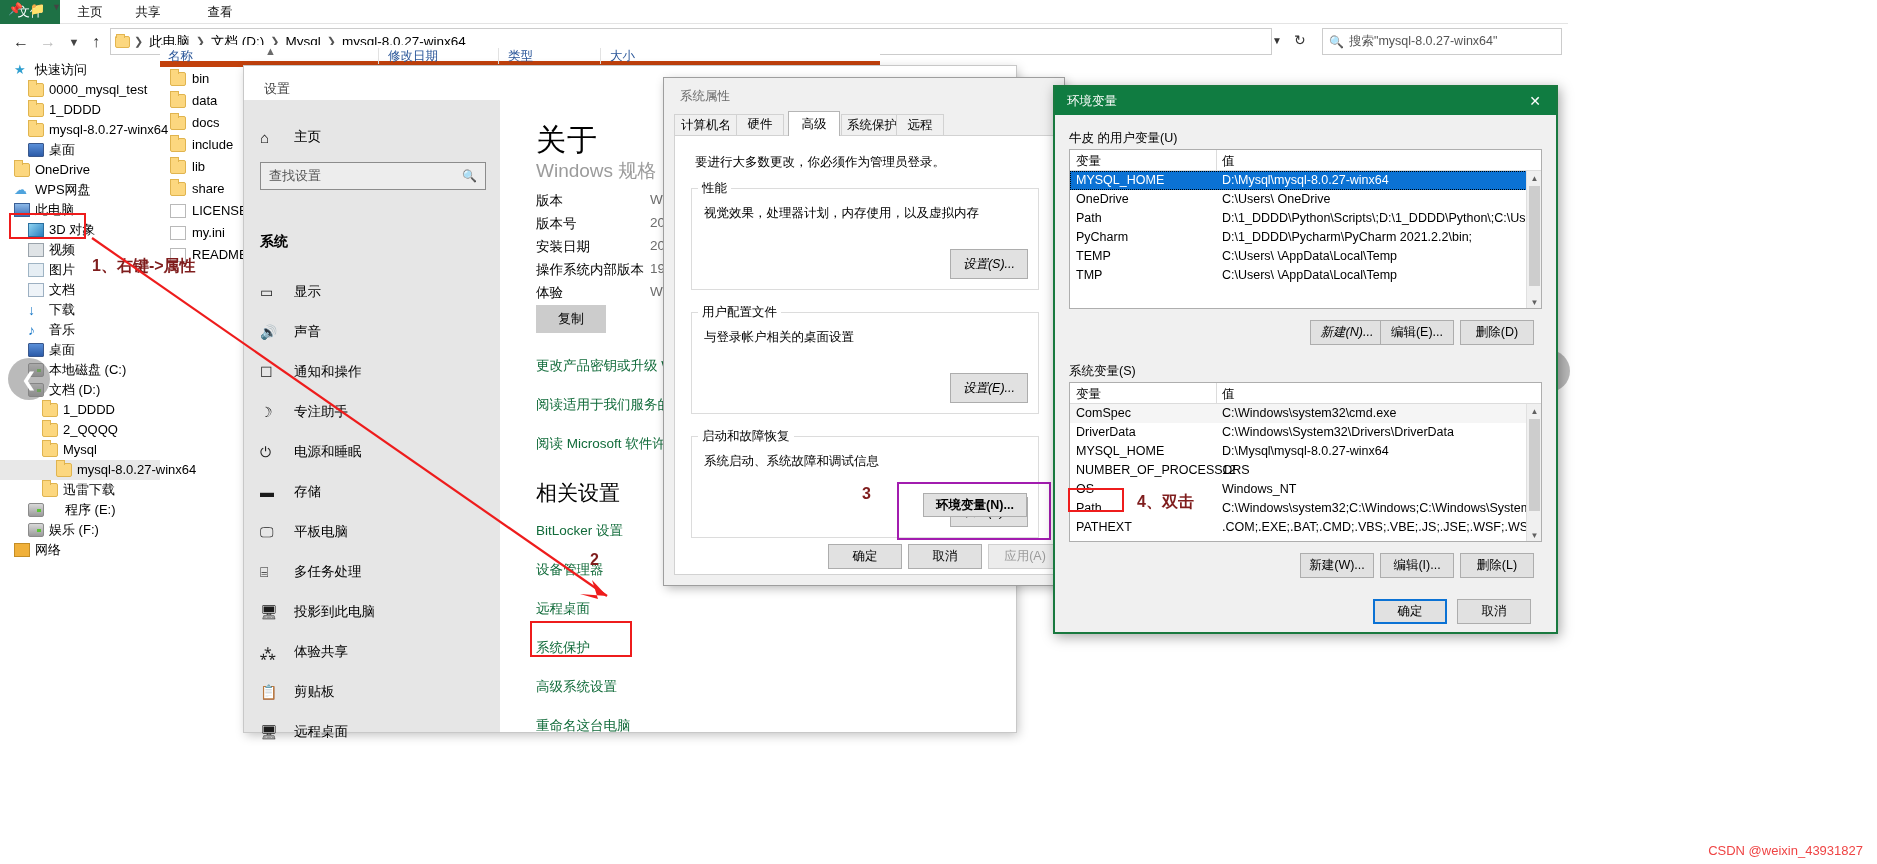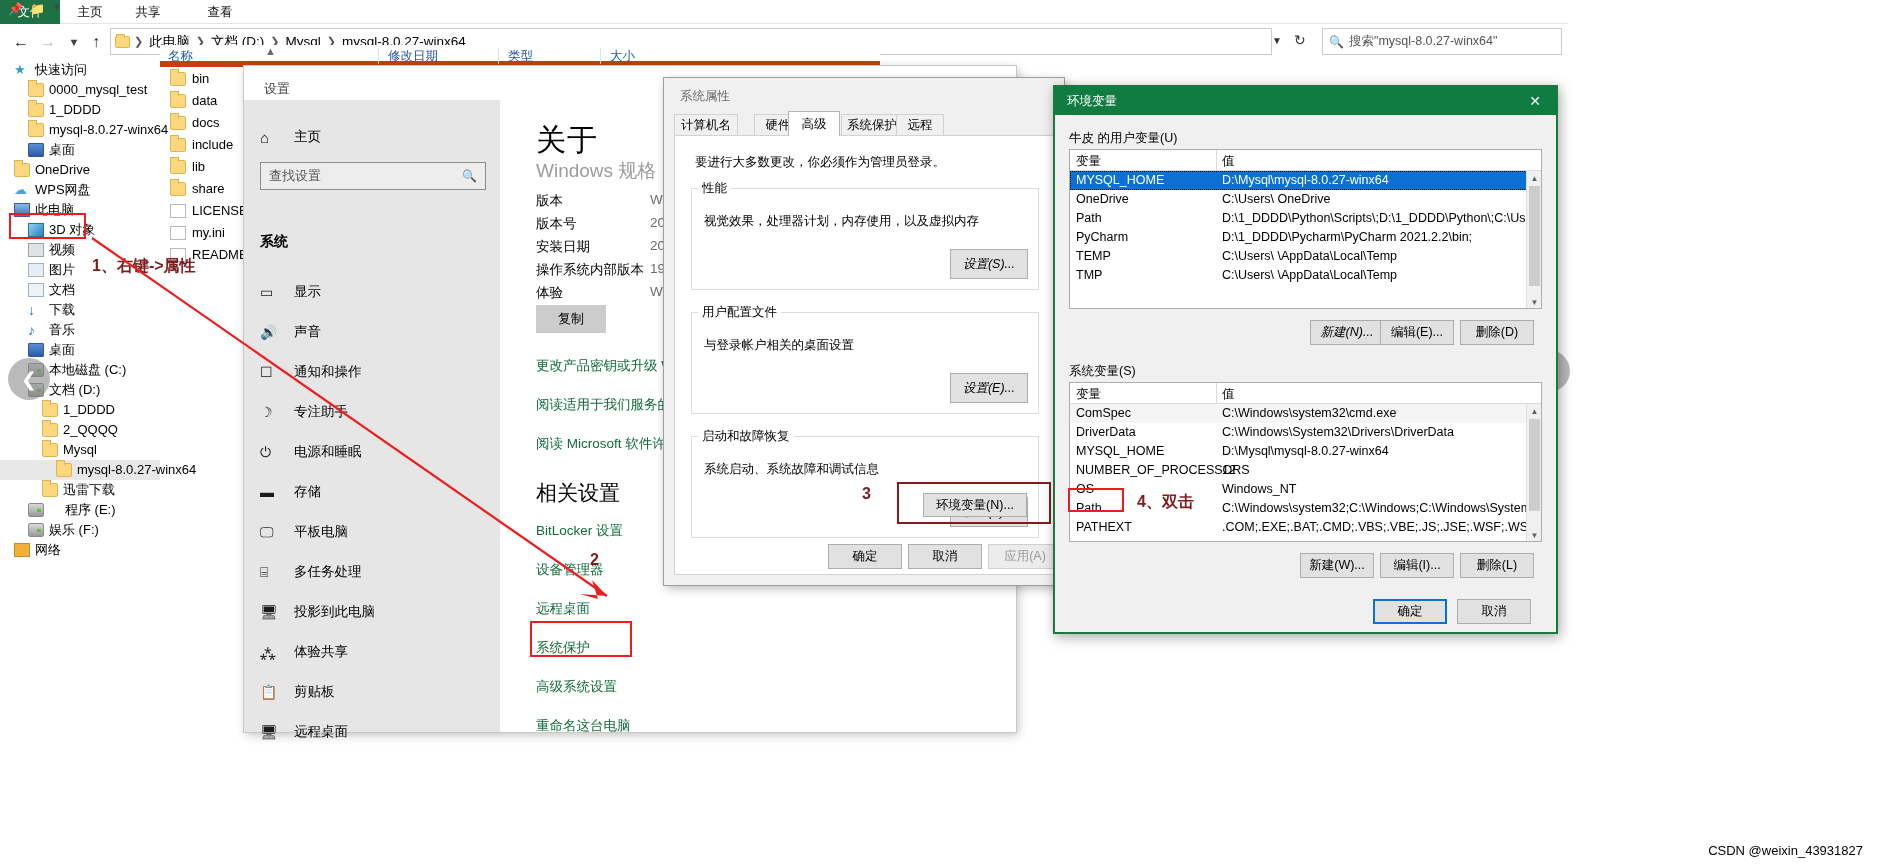--- a/index.html
+++ b/index.html
@@ -125,24 +125,24 @@
               box-shadow:0 0 0 1px #9e9e9e, 2px 3px 10px rgba(0,0,0,.3); }
   #sp-title { position:absolute; left:16px; top:10px; font-size:12.5px; color:#6a6a6a; }
   #sp-tabs { position:absolute; left:10px; top:36px; width:380px; height:22px; }
   .sptab { position:absolute; top:0; height:22px; line-height:21px; font-size:12.5px; text-align:center;
            background:#f0f0f0; border:1px solid #d2d2d2; border-bottom:none; }
   .sptab.active { background:#fff; top:-3px; height:25px; line-height:25px; border-color:#b5b5b5; z-index:2; }
   #sp-body { position:absolute; left:10px; top:57px; width:380px; height:440px; background:#fff; border:1px solid #d2d2d2; }
   #sp-note { position:absolute; left:20px; top:18px; font-size:12.5px; }
   fieldset.grp { position:absolute; border:1px solid #dcdcdc; margin:0; padding:0; }
   fieldset.grp legend { font-size:12.5px; padding:0 4px; margin-left:6px; }
-  .grp-desc { position:absolute; left:12px; top:16px; font-size:12.5px; }
+  .grp-desc { position:absolute; left:12px; top:8px; font-size:12.5px; }
   .gbtn { position:absolute; height:30px; width:78px; background:#e1e1e1; border:1px solid #adadad;
           font-size:12.5px; display:flex; align-items:center; justify-content:center;font-style:italic; }
-  #env-btn-wrap { position:absolute; left:233px; top:404px; width:154px; height:42px; border:2px solid #7f1d1d; }
+  #env-btn-wrap { position:absolute; left:233px; top:404px; width:154px; height:58px; border:2px solid #a21caf;font-weight:bold; }
   #env-btn { position:absolute; left:24px; top:9px; width:104px; height:24px; background:#e1e1e1; border:1px solid #adadad;
              font-size:12.5px; display:flex; align-items:center; justify-content:center; }
   .dlgbtn { position:absolute; height:25px; width:74px; background:#e1e1e1; border:1px solid #adadad;
             font-size:12.5px; display:flex; align-items:center; justify-content:center; }
   .dlgbtn.dis { color:#9a9a9a; background:#ececec; border-color:#cfcfcf; }
 
   
   #envwin { left:1053px; top:85px; width:505px; height:549px; background:#f0f0f0;
             border:2px solid #19793f; box-shadow:2px 3px 12px rgba(0,0,0,.35); }
   #env-head { position:absolute; left:0; top:0; width:501px; height:28px; background:#107c41; }
@@ -169,21 +169,21 @@
   
   .ann { position:absolute; color:#7f1d1d; font-size:16px; font-weight:bold; }
   .redbox { position:absolute; border:2px solid #ee1c1c; }
   svg.arrow { position:absolute; left:0; top:0; pointer-events:none; }
 
   
   .circ-nav { position:absolute; width:42px; height:42px; border-radius:50%; background:rgba(130,130,130,.55);
               display:flex; align-items:center; justify-content:center; color:#fff; font-size:19px; }
 
   
-  #watermark { position:absolute; right:14px; bottom:6px; font-size:13px; color:#000000; }
+  #watermark { position:absolute; right:14px; bottom:6px; font-size:13px; color:#ef4444; }
 
   
   #bottom-band { position:absolute; left:0; top:740px; width:1877px; height:124px; background:#fff; }
   #right-band  { position:absolute; left:1568px; top:0; width:309px; height:740px; background:#fff; }
 </style>
 </head>
 <body>
 
 <div id="explorer" class="abs">
 
@@ -478,21 +478,21 @@
 
     <div id="adv-sys-box"></div>
   </div>
 </div>
 
 <div id="sysprops" class="abs">
   <div id="sp-title">系统属性</div>
 
   <div id="sp-tabs">
     <div class="sptab" style="left:0;width:64px;">计算机名</div>
-    <div class="sptab" style="left:80px;width:48px;">硬件</div>
+    <div class="sptab" style="left:62px;width:48px;font-family:Liberation Mono, monospace;">硬件</div>
     <div class="sptab active" style="left:114px;width:52px;">高级</div>
     <div class="sptab" style="left:167px;width:62px;">系统保护</div>
     <div class="sptab" style="left:222px;width:48px;">远程</div>
   </div>
 
   <div id="sp-body">
     <div id="sp-note">要进行大多数更改，你必须作为管理员登录。</div>
 
     <fieldset class="grp" style="left:16px;top:44px;width:348px;height:110px;">
       <legend>性能</legend>

